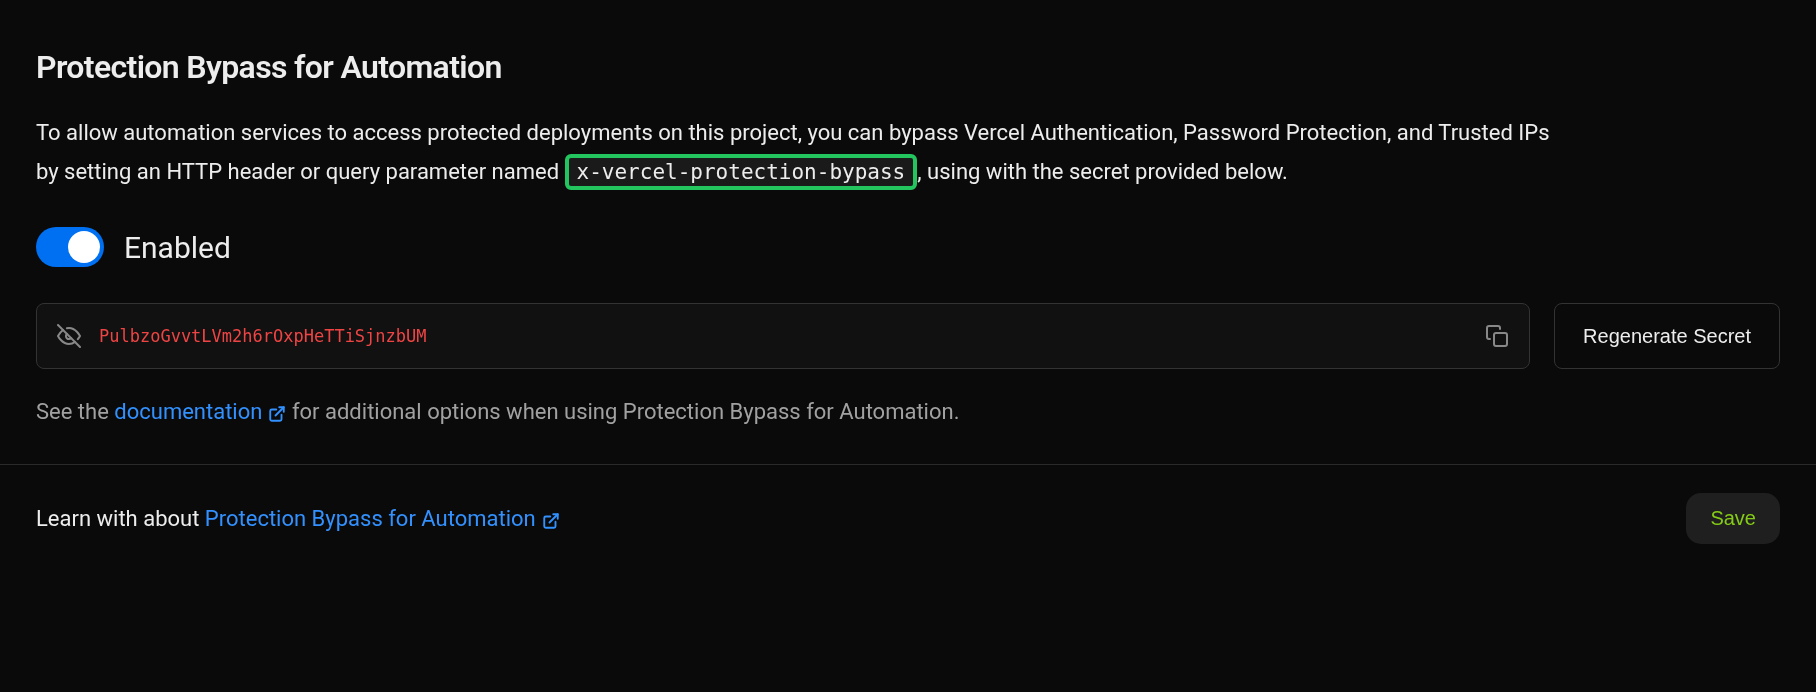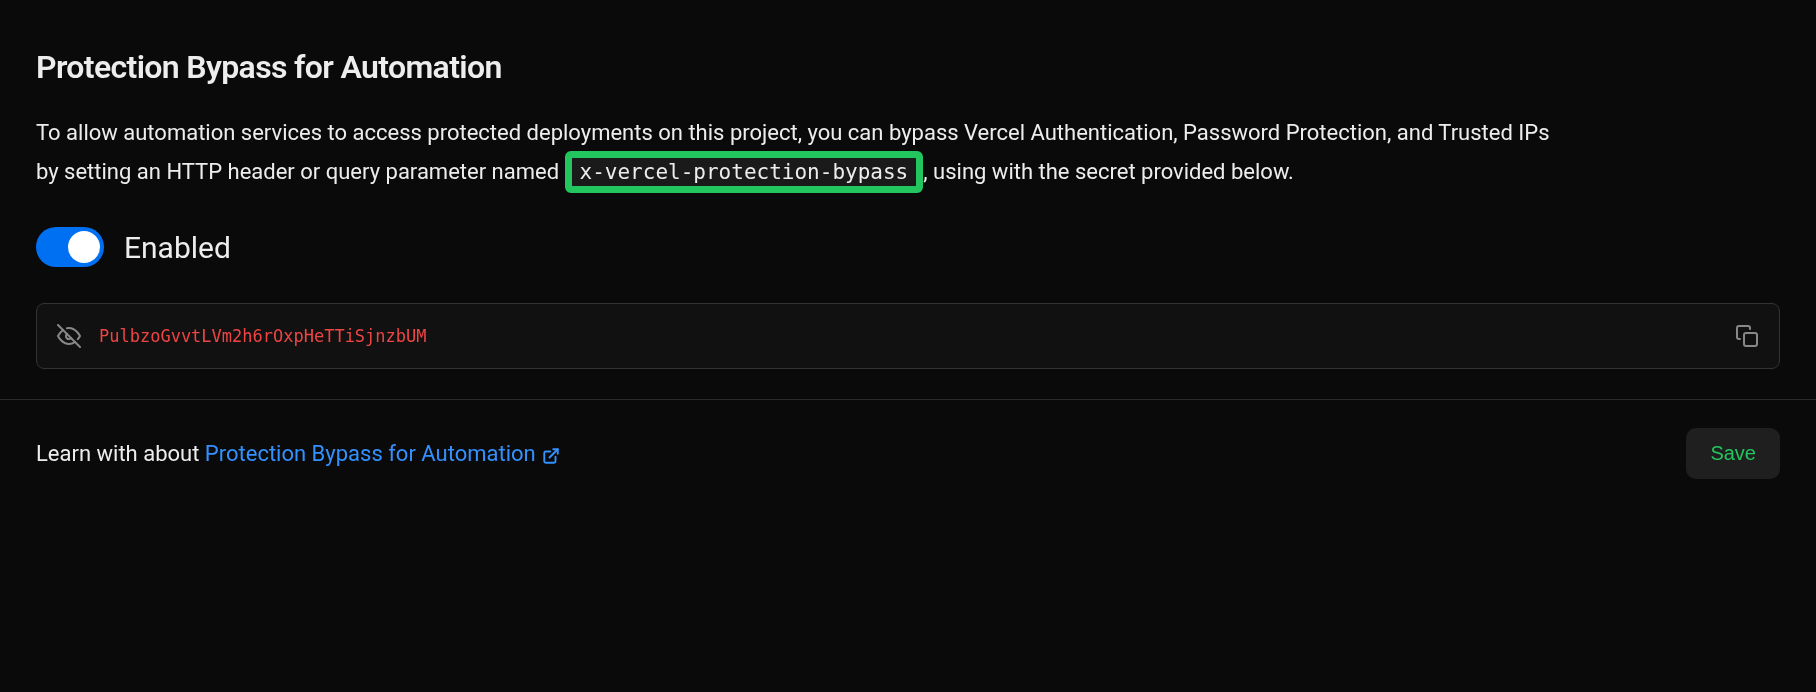--- a/index.html
+++ b/index.html
@@ -28,21 +28,21 @@
     .description {
       font-size: 22px;
       line-height: 1.75;
       color: #ededed;
       margin-bottom: 36px;
       max-width: 1520px;
     }
     .code-inline {
       font-family: ui-monospace, "SF Mono", Menlo, Monaco, Consolas, monospace;
       background-color: #1a1a1a;
-      border: 7px solid #22c55e;
+      border: 4px solid #22c55e;
       border-radius: 6px;
       padding: 2px 8px;
       font-size: 21px;
       color: #ededed;
     }
     .toggle-row {
       display: flex;
       align-items: center;
       gap: 20px;
       margin-bottom: 36px;
@@ -141,22 +141,22 @@
       justify-content: space-between;
       align-items: center;
     }
     .footer-text {
       font-size: 22px;
       color: #ededed;
     }
     .save-btn {
       background-color: #1f1f1f;
       border: none;
-      border-radius: 10px;
-      color: #22c55e;
+      border-radius: 15px;
+      color: #84cc16;
       font-size: 20px;
       font-weight: 500;
       padding: 14px 24px;
       cursor: pointer;
       text-align: right;
     }
   </style>
 </head>
 <body>
 
@@ -184,22 +184,34 @@
         </svg>
       </span>
       <span class="secret-value">PulbzoGvvtLVm2h6rOxpHeTTiSjnzbUM</span>
       <span class="copy-icon">
         <svg viewBox="0 0 24 24" fill="none" stroke="currentColor" stroke-width="2" stroke-linecap="round" stroke-linejoin="round">
           <rect x="9" y="9" width="13" height="13" rx="2" ry="2"></rect>
           <path d="M5 15H4a2 2 0 0 1-2-2V4a2 2 0 0 1 2-2h9a2 2 0 0 1 2 2v1"></path>
         </svg>
       </span>
     </div>
+    <button class="regenerate-btn">Regenerate Secret</button>
   </div>
 
+  <p class="helper-text">
+    <span>See the </span><a href="#" class="link">
+        <span>documentation</span>
+        <span class="external-icon"><svg viewBox="0 0 24 24" fill="none" stroke="currentColor" stroke-width="2.5" stroke-linecap="round" stroke-linejoin="round">
+            <path d="M18 13v6a2 2 0 0 1-2 2H5a2 2 0 0 1-2-2V8a2 2 0 0 1 2-2h6"></path>
+            <polyline points="15 3 21 3 21 9"></polyline>
+            <line x1="10" y1="14" x2="21" y2="3"></line>
+          </svg></span>
+      </a>
+    <span> for additional options when using Protection Bypass for Automation.</span>
+  </p>
 </div>
 
 <div class="footer">
   <div class="footer-text">
     <span>Learn with about </span><a href="#" class="link">
         <span>Protection Bypass for Automation</span> 
         <span class="external-icon"><svg viewBox="0 0 24 24" fill="none" stroke="currentColor" stroke-width="2.5" stroke-linecap="round" stroke-linejoin="round">
             <path d="M18 13v6a2 2 0 0 1-2 2H5a2 2 0 0 1-2-2V8a2 2 0 0 1 2-2h6"></path>
             <polyline points="15 3 21 3 21 9"></polyline>
             <line x1="10" y1="14" x2="21" y2="3"></line>

